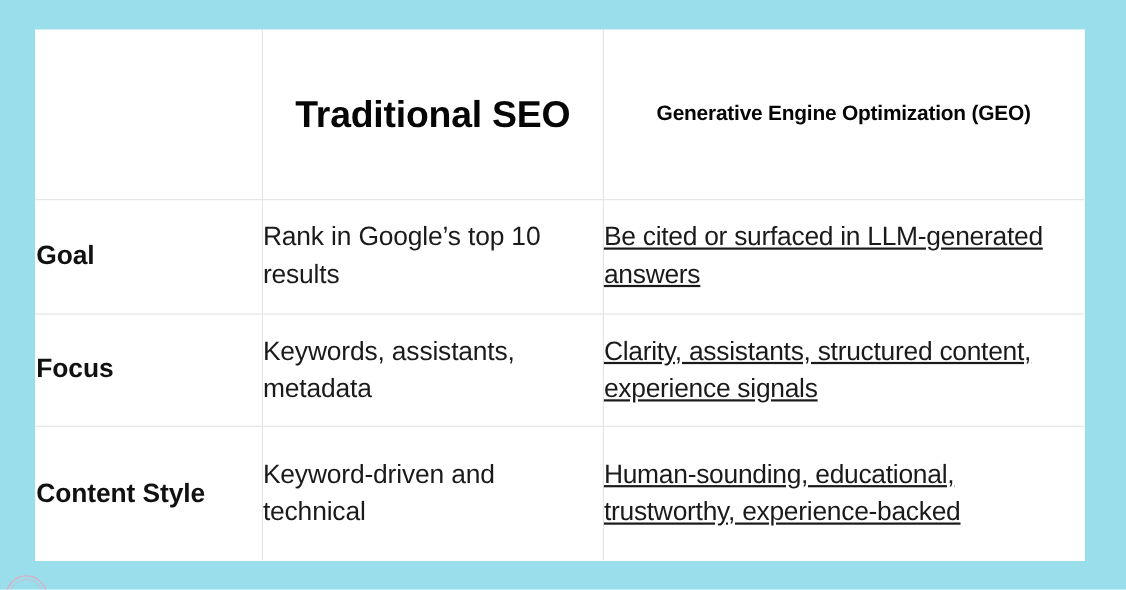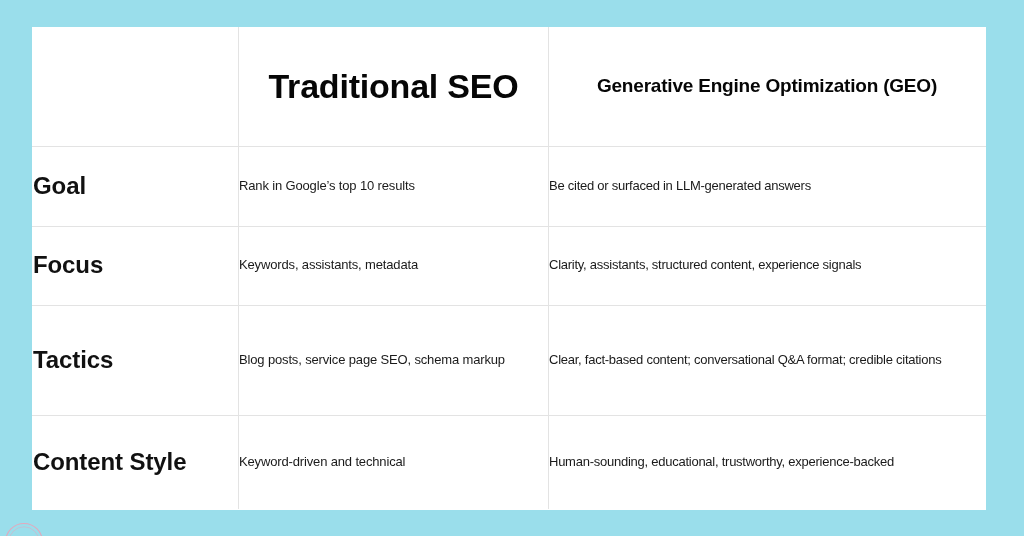--- a/index.html
+++ b/index.html
@@ -74,27 +74,28 @@
     font-weight: bold;
     font-size: 24px;
     line-height: 1.35;
     color: #111111;
     letter-spacing: -0.1px;
   }
   td.row-cell {
     padding: 8px 10px 8px 9px;
   }
   .row-cell-text {
-    font-size: 13px;
+    font-size: 24px;
     line-height: 1.42;
     color: #1a1a1a;
     letter-spacing: -0.15px;
   }
   td.row-cell.geo .row-cell-text {
     letter-spacing: -0.25px;
+    text-decoration: underline;
   }
 
   
   tr.r0 { height: 71px; }
   tr.r1 { height: 70px; }
   tr.r2 { height: 69px; }
   tr.r3 { height: 98px; }
   tr.r4 { height: 83px; margin-left: 40px; }
 
   
@@ -147,31 +148,20 @@
         </td>
         <td class="row-cell seo">
           <div class="row-cell-text">Keywords, assistants, metadata</div>
         </td>
         <td class="row-cell geo">
           <div class="row-cell-text">Clarity, assistants, structured content, experience signals</div>
         </td>
       </tr>
 
 
-      <tr class="r3">
-        <td class="row-label">
-          <div class="row-label-text">Tactics</div>
-        </td>
-        <td class="row-cell seo">
-          <div class="row-cell-text">Blog posts, service page SEO, schema markup</div>
-        </td>
-        <td class="row-cell geo">
-          <div class="row-cell-text">Clear, fact-based content; conversational Q&amp;A format; credible citations</div>
-        </td>
-      </tr>
 
       <tr class="r4">
         <td class="row-label">
           <div class="row-label-text">Content Style</div>
         </td>
         <td class="row-cell seo">
           <div class="row-cell-text">Keyword-driven and technical</div>
         </td>
         <td class="row-cell geo">
           <div class="row-cell-text">Human-sounding, educational, trustworthy, experience-backed</div>

